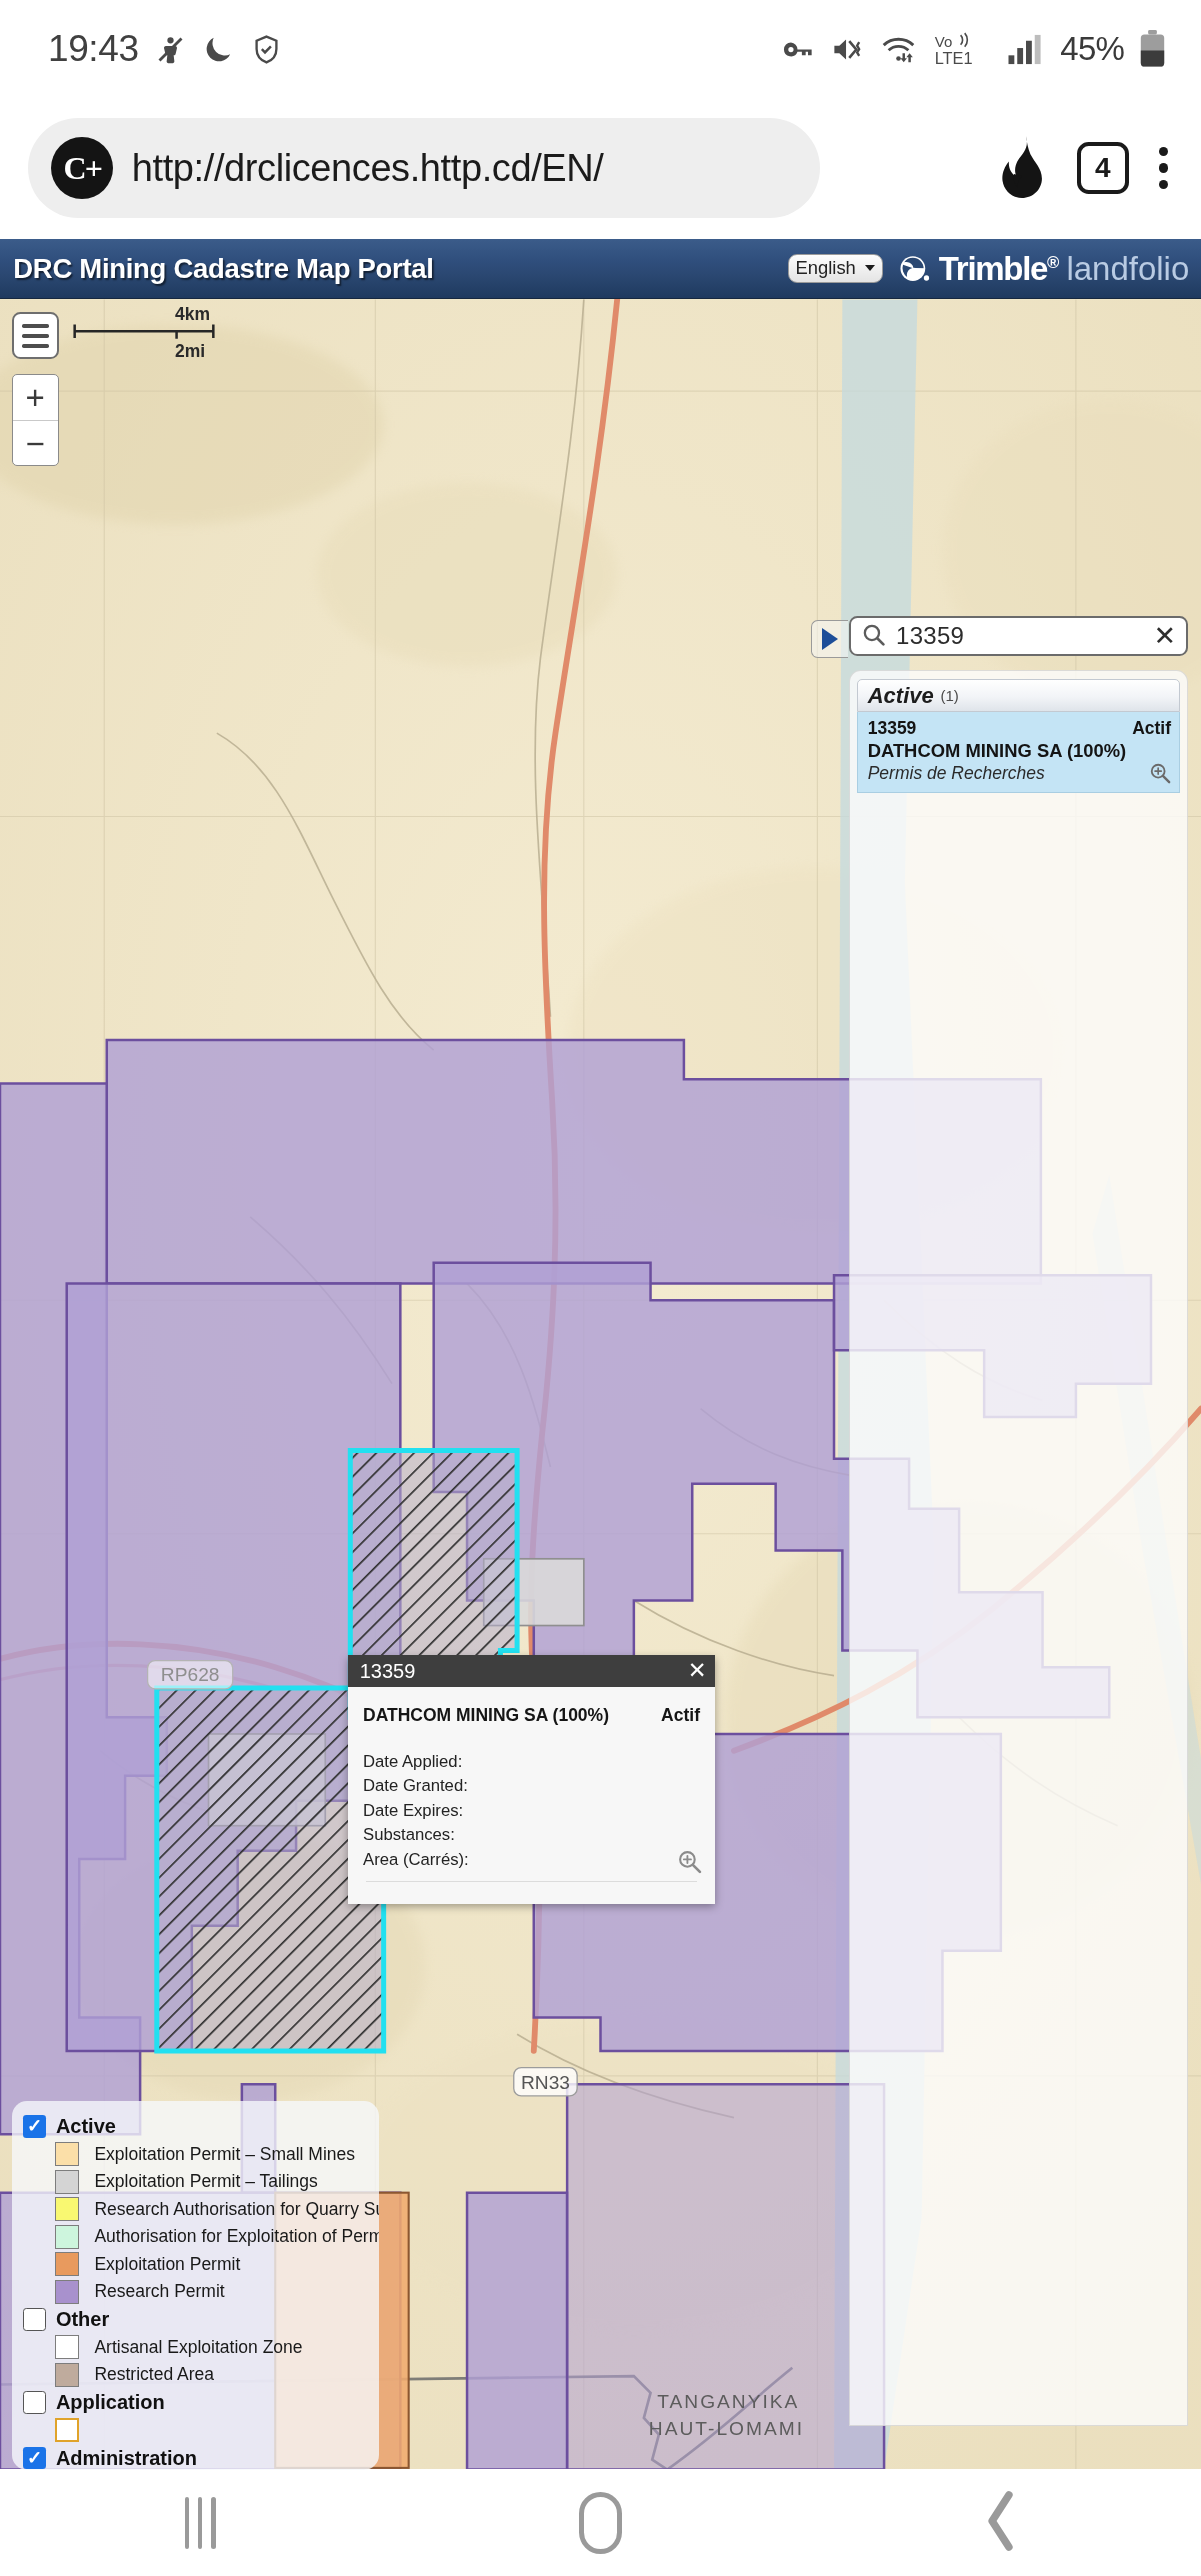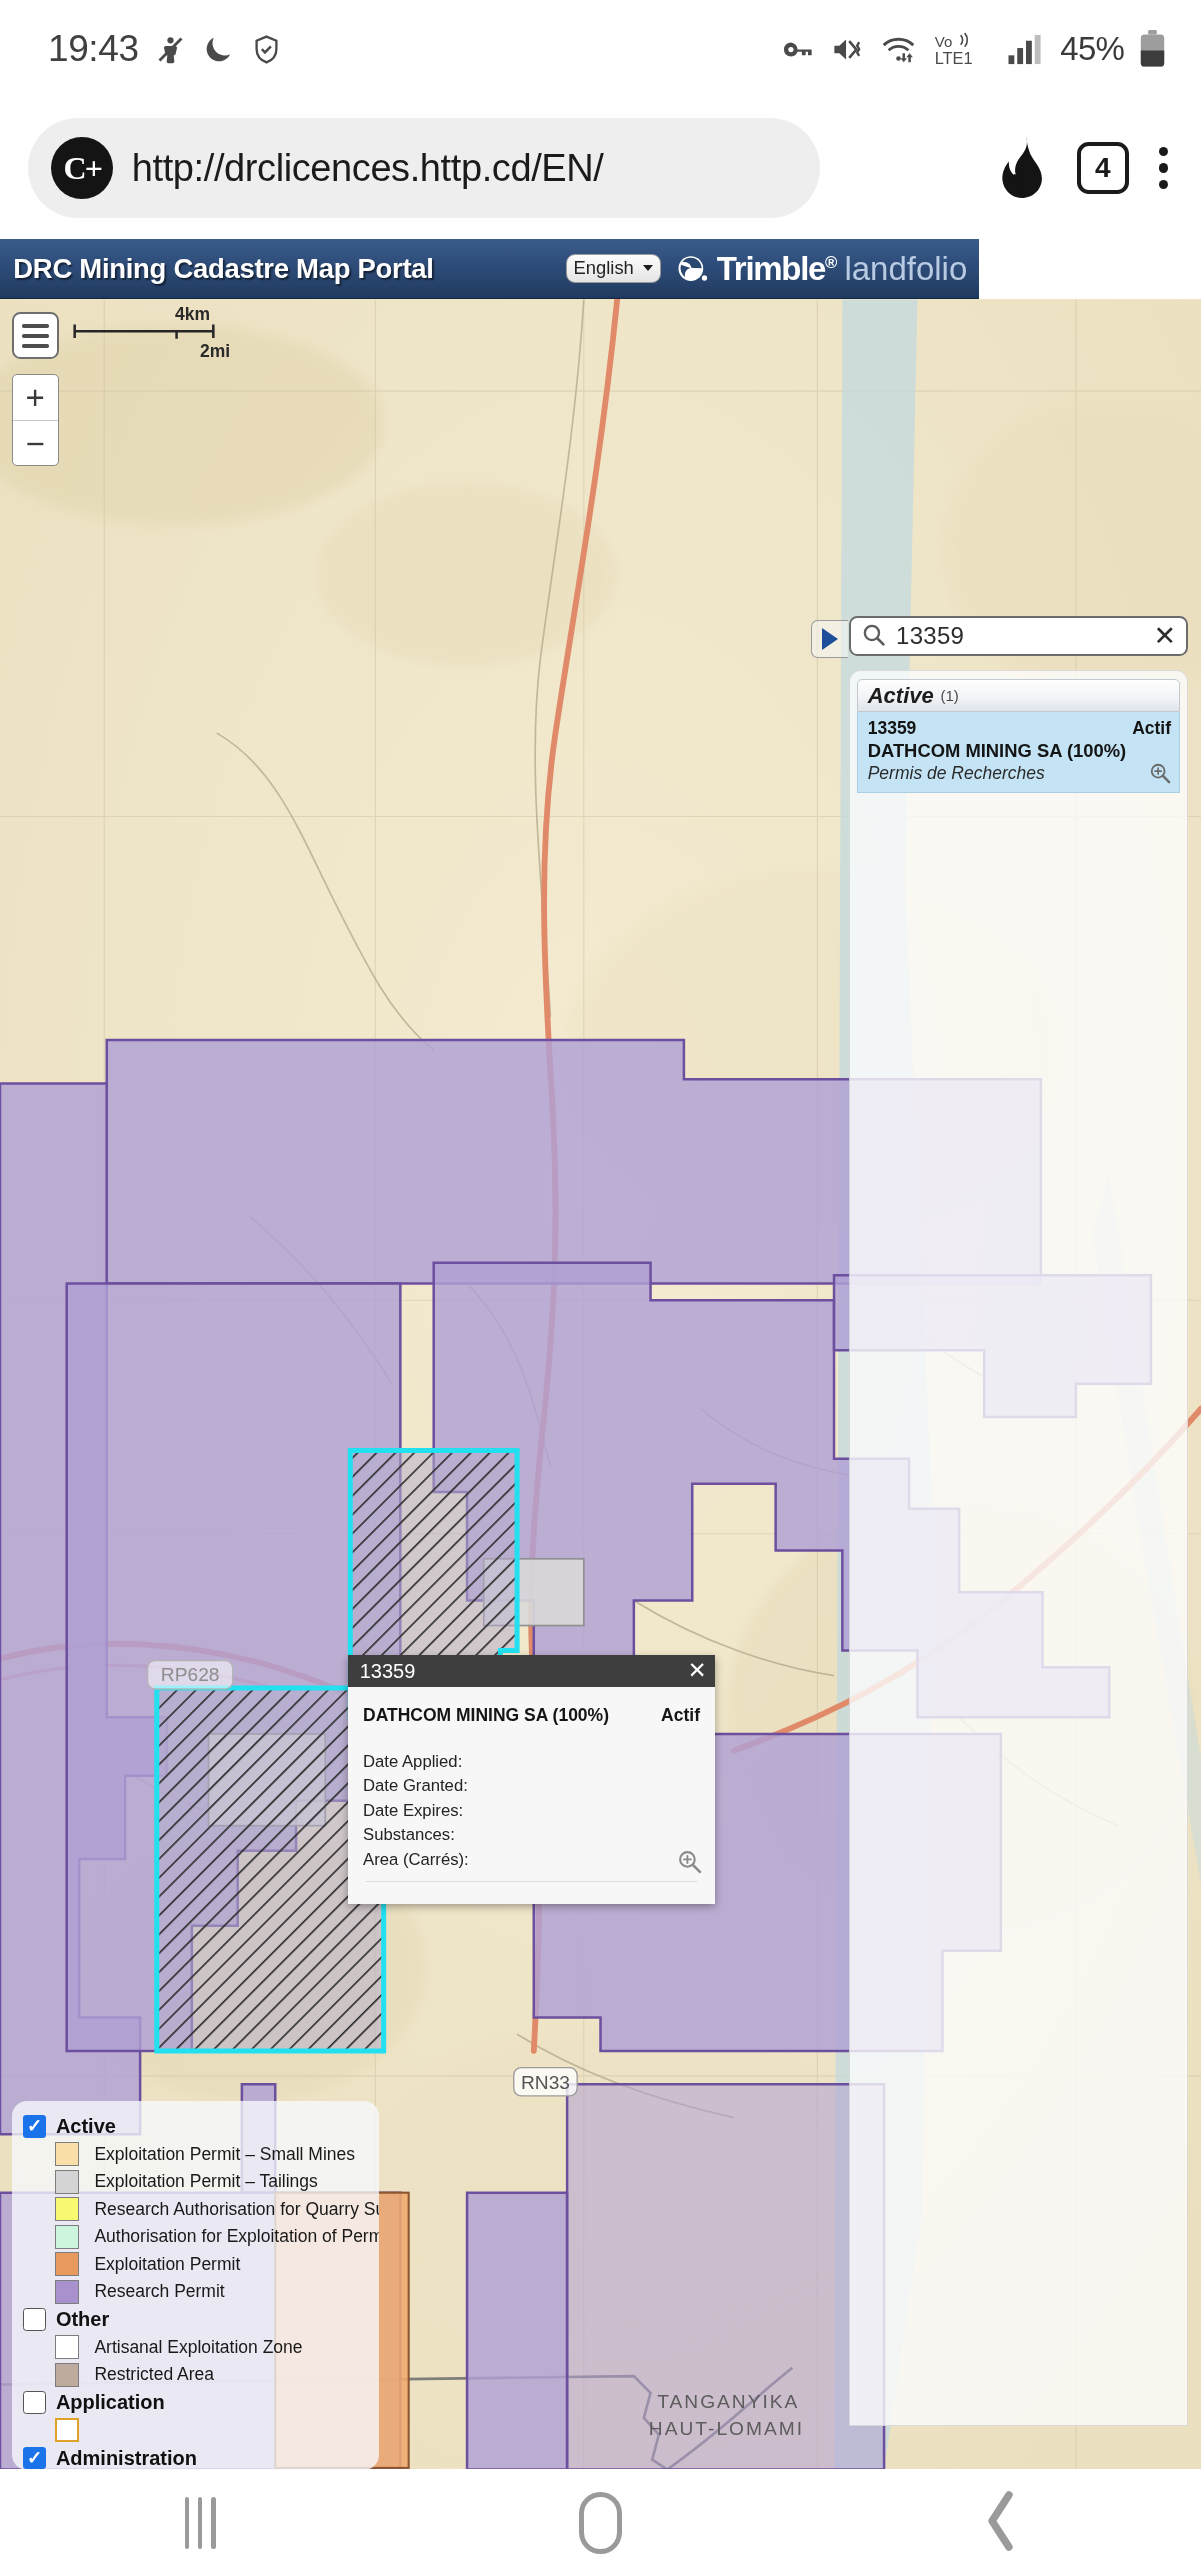--- a/index.html
+++ b/index.html
@@ -46,21 +46,21 @@
   .tabcount {
     width: 52px; height: 52px; border: 4.2px solid #1a1a1a; border-radius: 11.7px;
     display: flex; align-items: center; justify-content: center;
     font-size: 28px; font-weight: bold; color: #1a1a1a;
   }
   .kebab { display: flex; flex-direction: column; gap: 7.5px; }
   .kebab i { width: 9.2px; height: 9.2px; border-radius: 50%; background: #1a1a1a; display: block; }
 
   
   .portal-header {
-    position: absolute; top: 239px; left: 0; width: 979px; height: 60px;
+    position: absolute; top: 239px; left: 0; width: 1201px; height: 60px;
     background: linear-gradient(180deg, #3b5c8a 0%, #2f4e7c 38%, #2b4872 60%, #1f3a5f 100%);
     display: flex; align-items: center;
     border-bottom: 1.7px solid #16283f;
   }
   .portal-title {
     padding-left: 13.3px; color: #ffffff; font-size: 27.5px; font-weight: bold;
     text-shadow: 1.7px 1.7px 1.7px rgba(0,0,0,.55);
     letter-spacing: -0.3px;
   }
   .header-right { margin-left: auto; display: flex; align-items: center; gap: 15px; padding-right: 11.7px; }
@@ -99,21 +99,21 @@
     overflow: hidden;
   }
   .zoom-btn {
     height: 45px; display: flex; align-items: center; justify-content: center;
     font-size: 33px; color: #3a3a3a; line-height: 1;
   }
   .zoom-btn + .zoom-btn { border-top: 1.7px solid #c9c9c9; }
 
   .scalebar { position: absolute; left: 73px; top: 23.4px; z-index: 40; width: 142px; }
   .scalebar .lbl-km { position: absolute; right: 5px; top: -18.4px; font-size: 17.5px; color: #2a2a2a; font-weight: bold; }
-  .scalebar .lbl-mi { position: absolute; left: 102px; top: 18.4px; font-size: 17.5px; color: #2a2a2a; font-weight: bold; margin-left: 25px; }
+  .scalebar .lbl-mi { position: absolute; left: 102px; top: 18.4px; font-size: 17.5px; color: #2a2a2a; font-weight: bold; }
 
   .collapse-tab {
     position: absolute; left: 811px; top: 321px; width: 37px; height: 38px; z-index: 45;
     background: rgba(245,245,245,.55);
     border: 1.7px solid #9a9a9a; border-right: none;
     border-radius: 6.7px 0 0 6.7px;
     display: flex; align-items: center; justify-content: center;
   }
   .collapse-tab .tri { width: 0; height: 0; border-top: 11px solid transparent; border-bottom: 11px solid transparent; border-left: 16.7px solid #1d4e99; }
 

